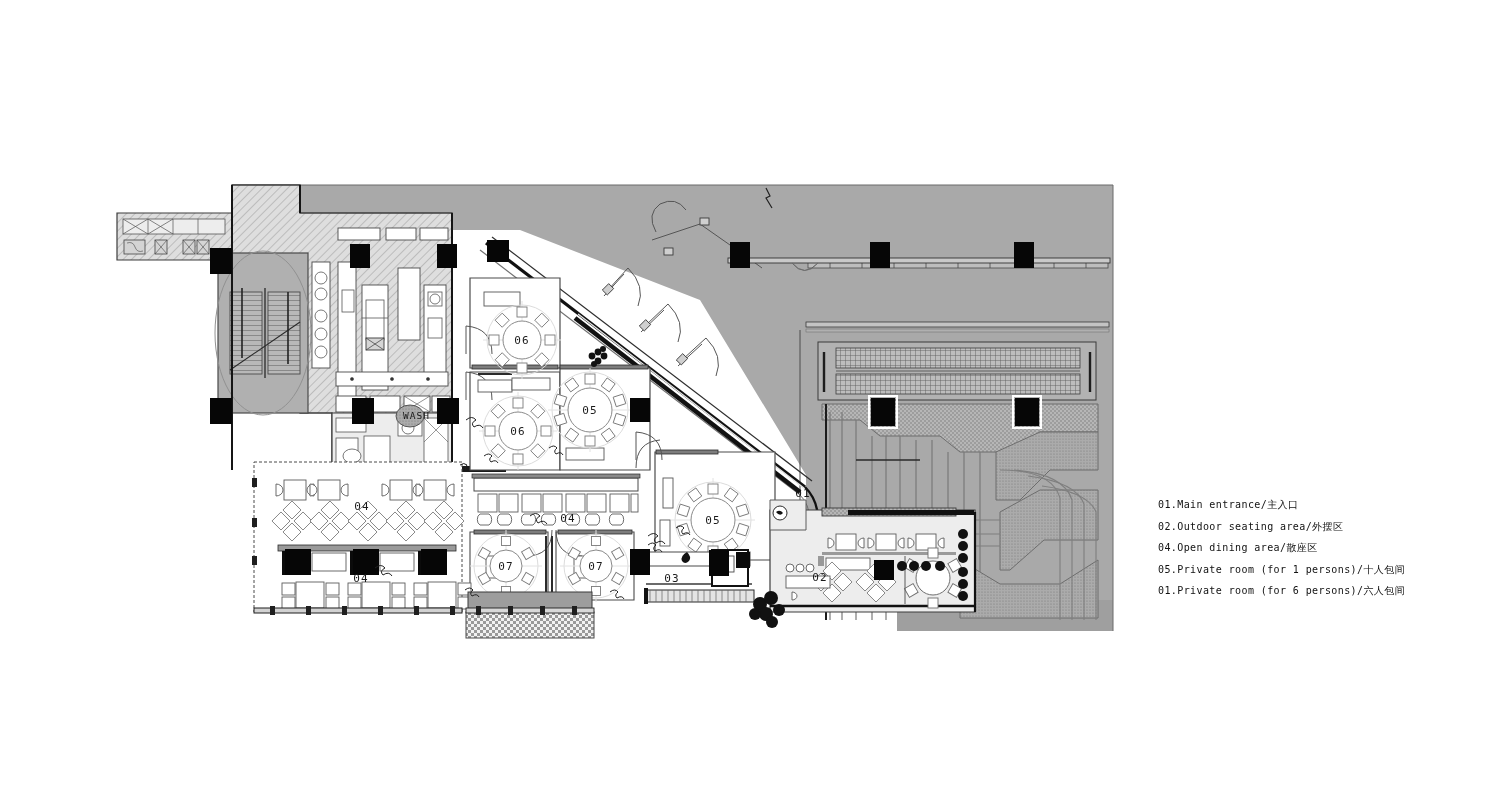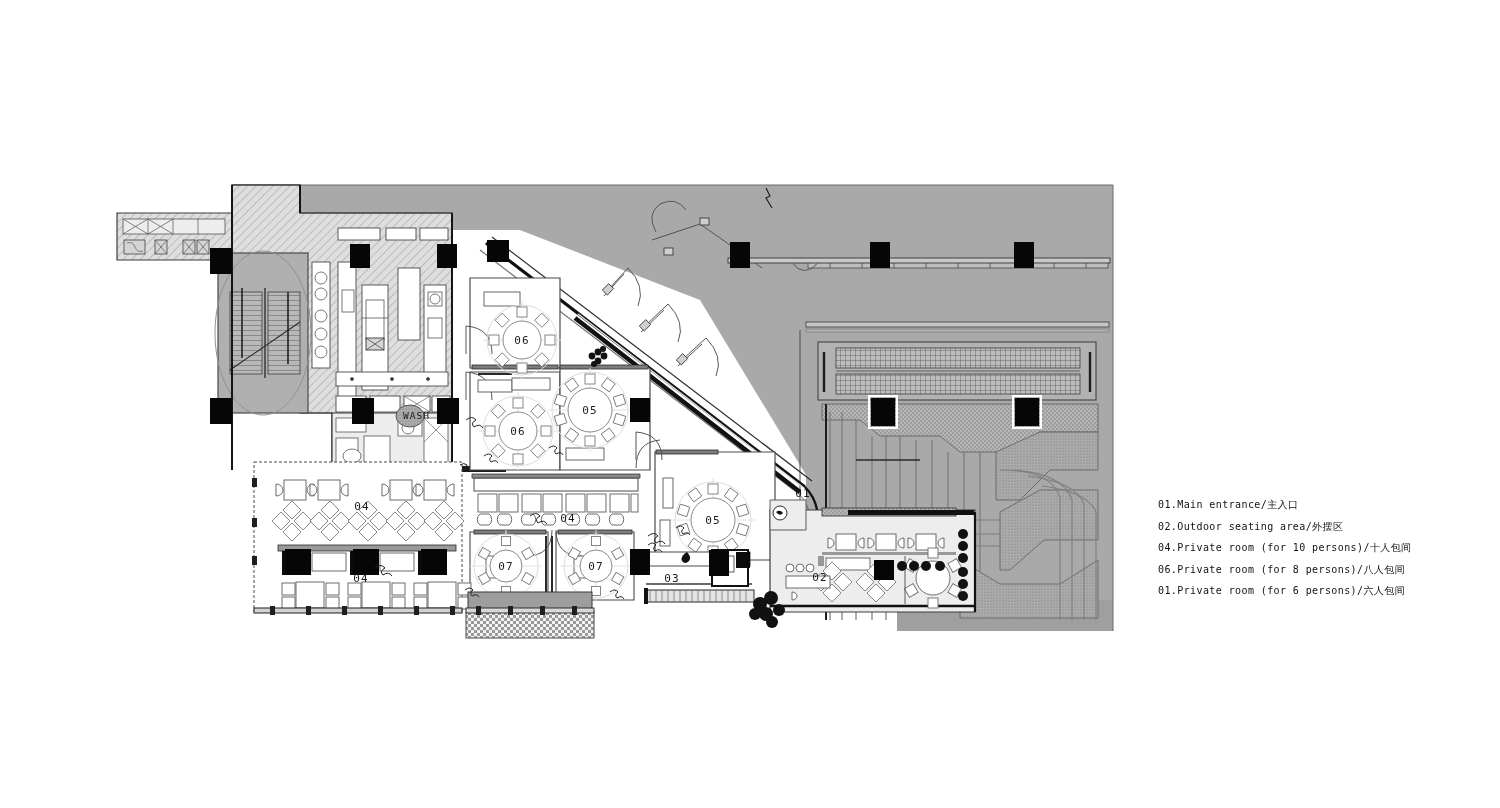--- a/index.html
+++ b/index.html
@@ -726,18 +726,18 @@
           <text x="518" y="435" class="lbl" text-anchor="middle">06</text>
           <text x="506" y="570" class="lbl" text-anchor="middle">07</text>
           <text x="596" y="570" class="lbl" text-anchor="middle">07</text>
         </g>
   </svg>
   </div>
 
   <div id="legend">
     <div class="legend-row">01.Main entrance/主入口</div>
     <div class="legend-row">02.Outdoor seating area/外摆区</div>
-    <div class="legend-row">04.Private room (for 10 persons)/十人包间</div>
-    <div class="legend-row">06.Private room (for 8 persons)/八人包间</div>
+    <div class="legend-row">04.Open dining area/散座区</div>
+    <div class="legend-row">05.Private room (for 1 persons)/十人包间</div>
     <div class="legend-row">01.Private room (for 6 persons)/六人包间</div>
   </div>
 
 </div>
 
 </body></html>

